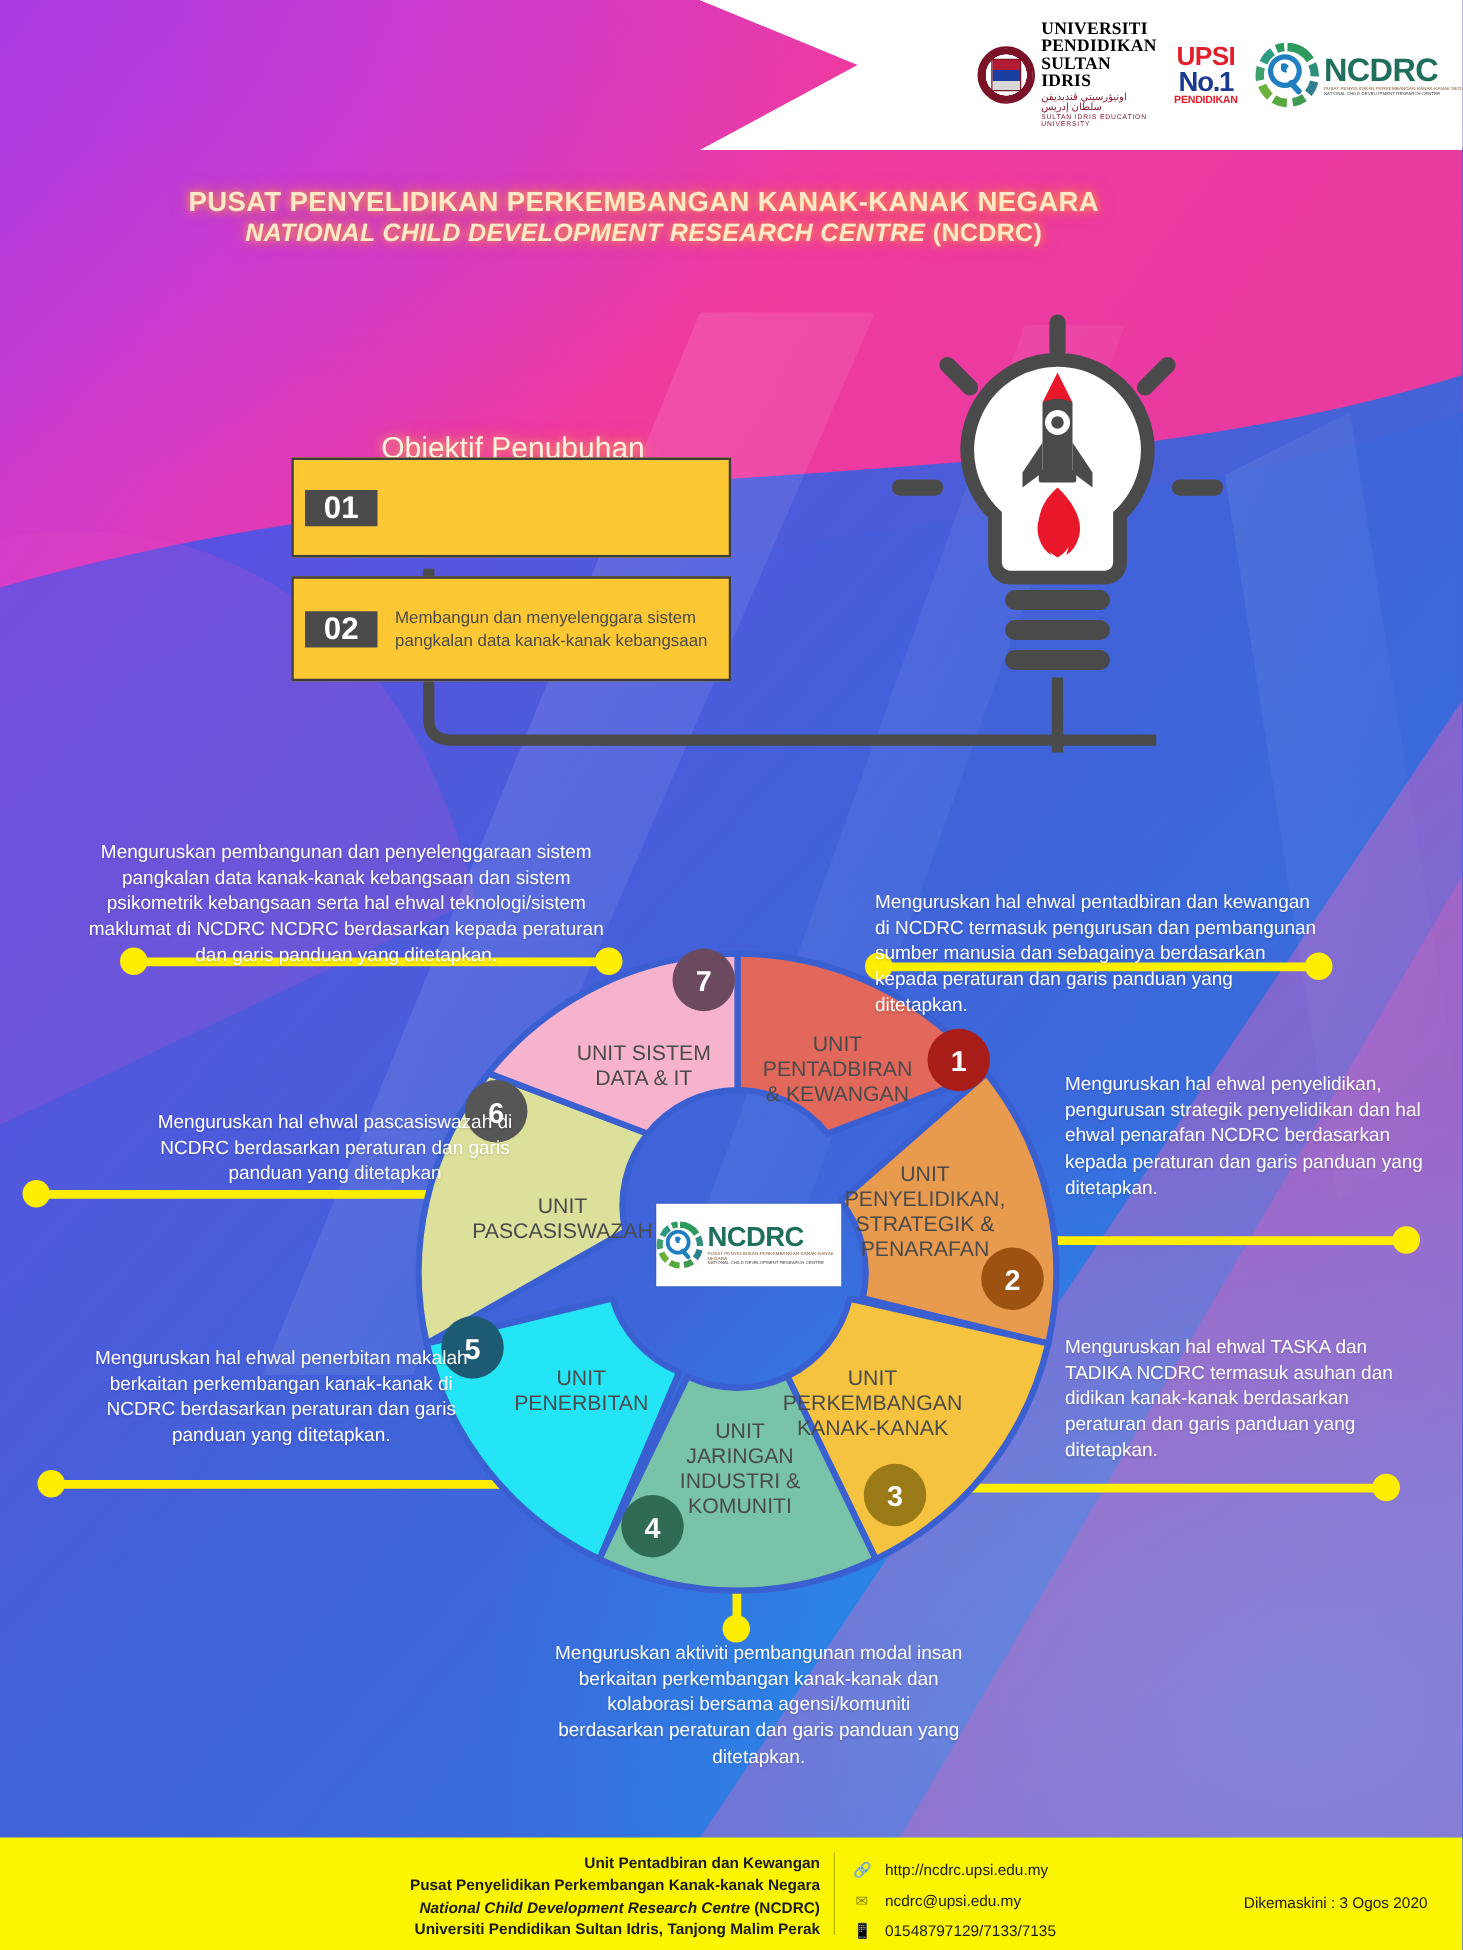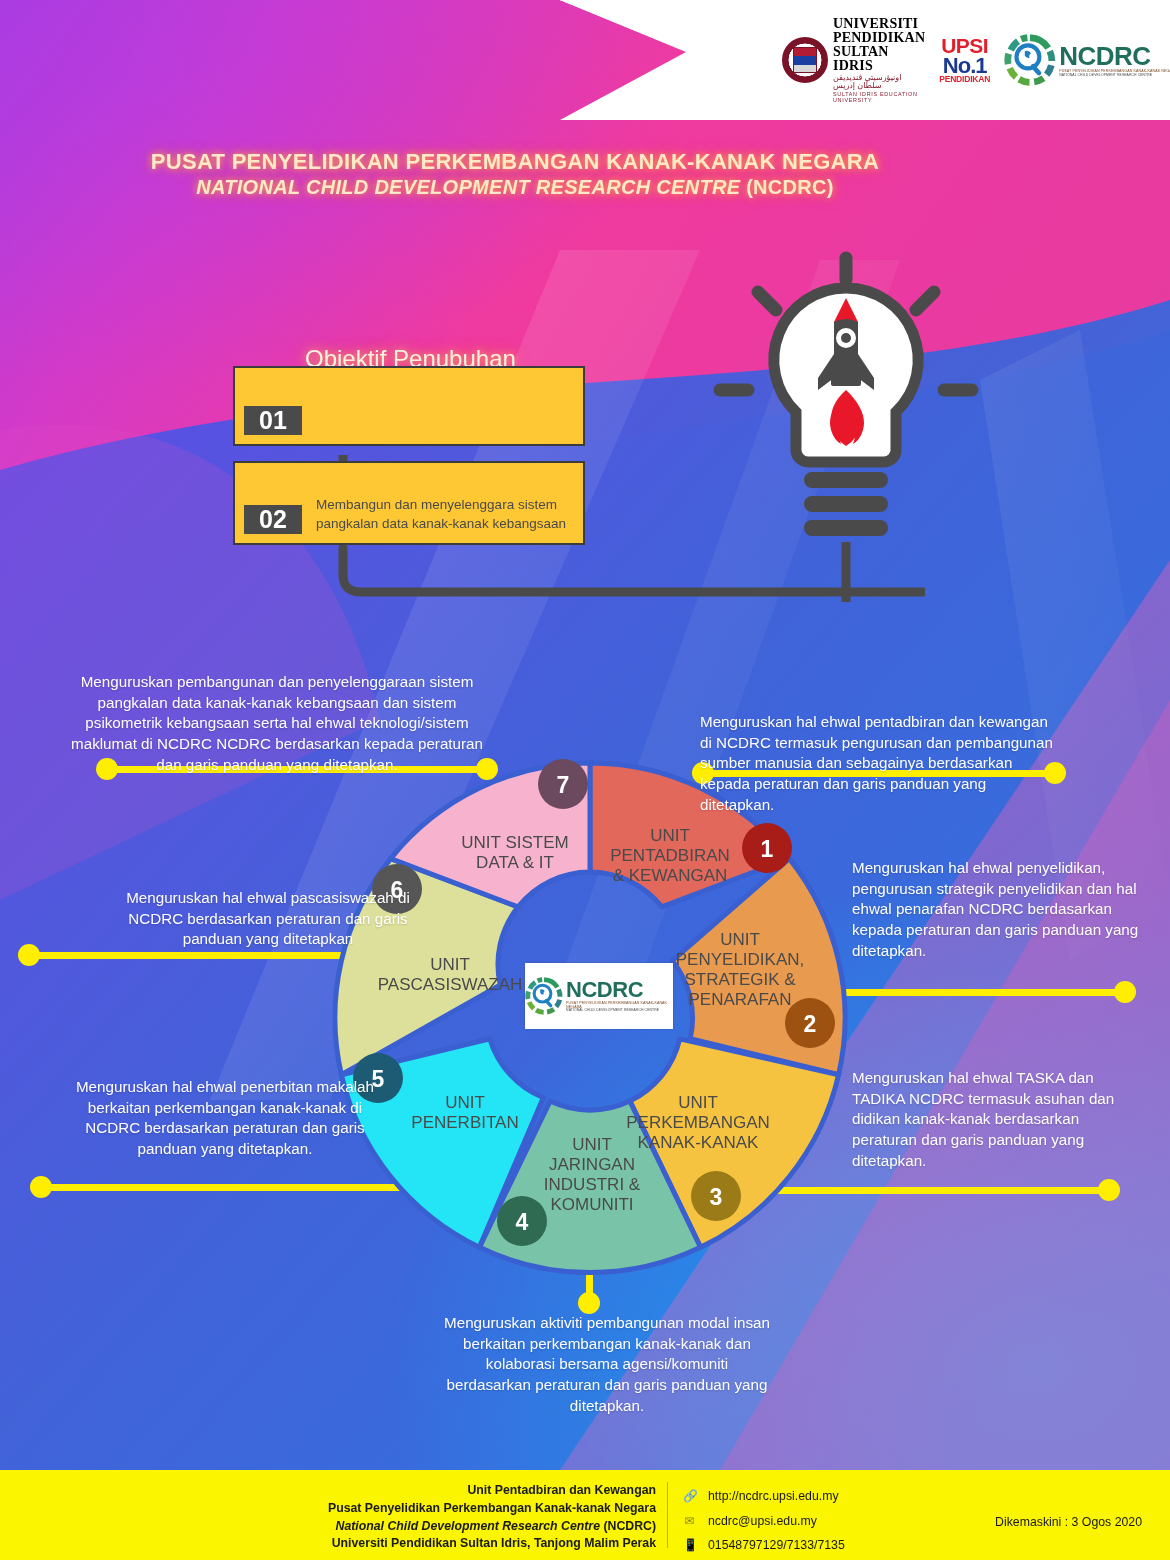--- a/index.html
+++ b/index.html
@@ -75,21 +75,21 @@
   
   #obj-title{
     position:absolute; left:305px; top:313px; z-index:6;
     color:#fff3dd; font-size:24px; font-weight:500;
     text-shadow:0 0 8px rgba(255,190,90,.9),0 0 16px rgba(255,150,40,.5);
     margin-top:32px;
   }
   .obj-box{
     position:absolute; z-index:6;
     background:#fec835; border:2px solid #3c3c3c;
-    display:flex; align-items:flex-end;
+    display:flex; align-items:center;
   }
   #obj-1{ left:233px; top:366px; width:352px; height:80px; }
   #obj-2{ left:233px; top:461px; width:352px; height:84px; }
   .obj-num{
     width:58px; margin:9px 0 9px 9px; background:#4a4a4a;
     color:#fff; font-size:25px; font-weight:bold;
     display:flex; align-items:center; justify-content:center;
     flex:0 0 58px;
   }
   .obj-txt{

